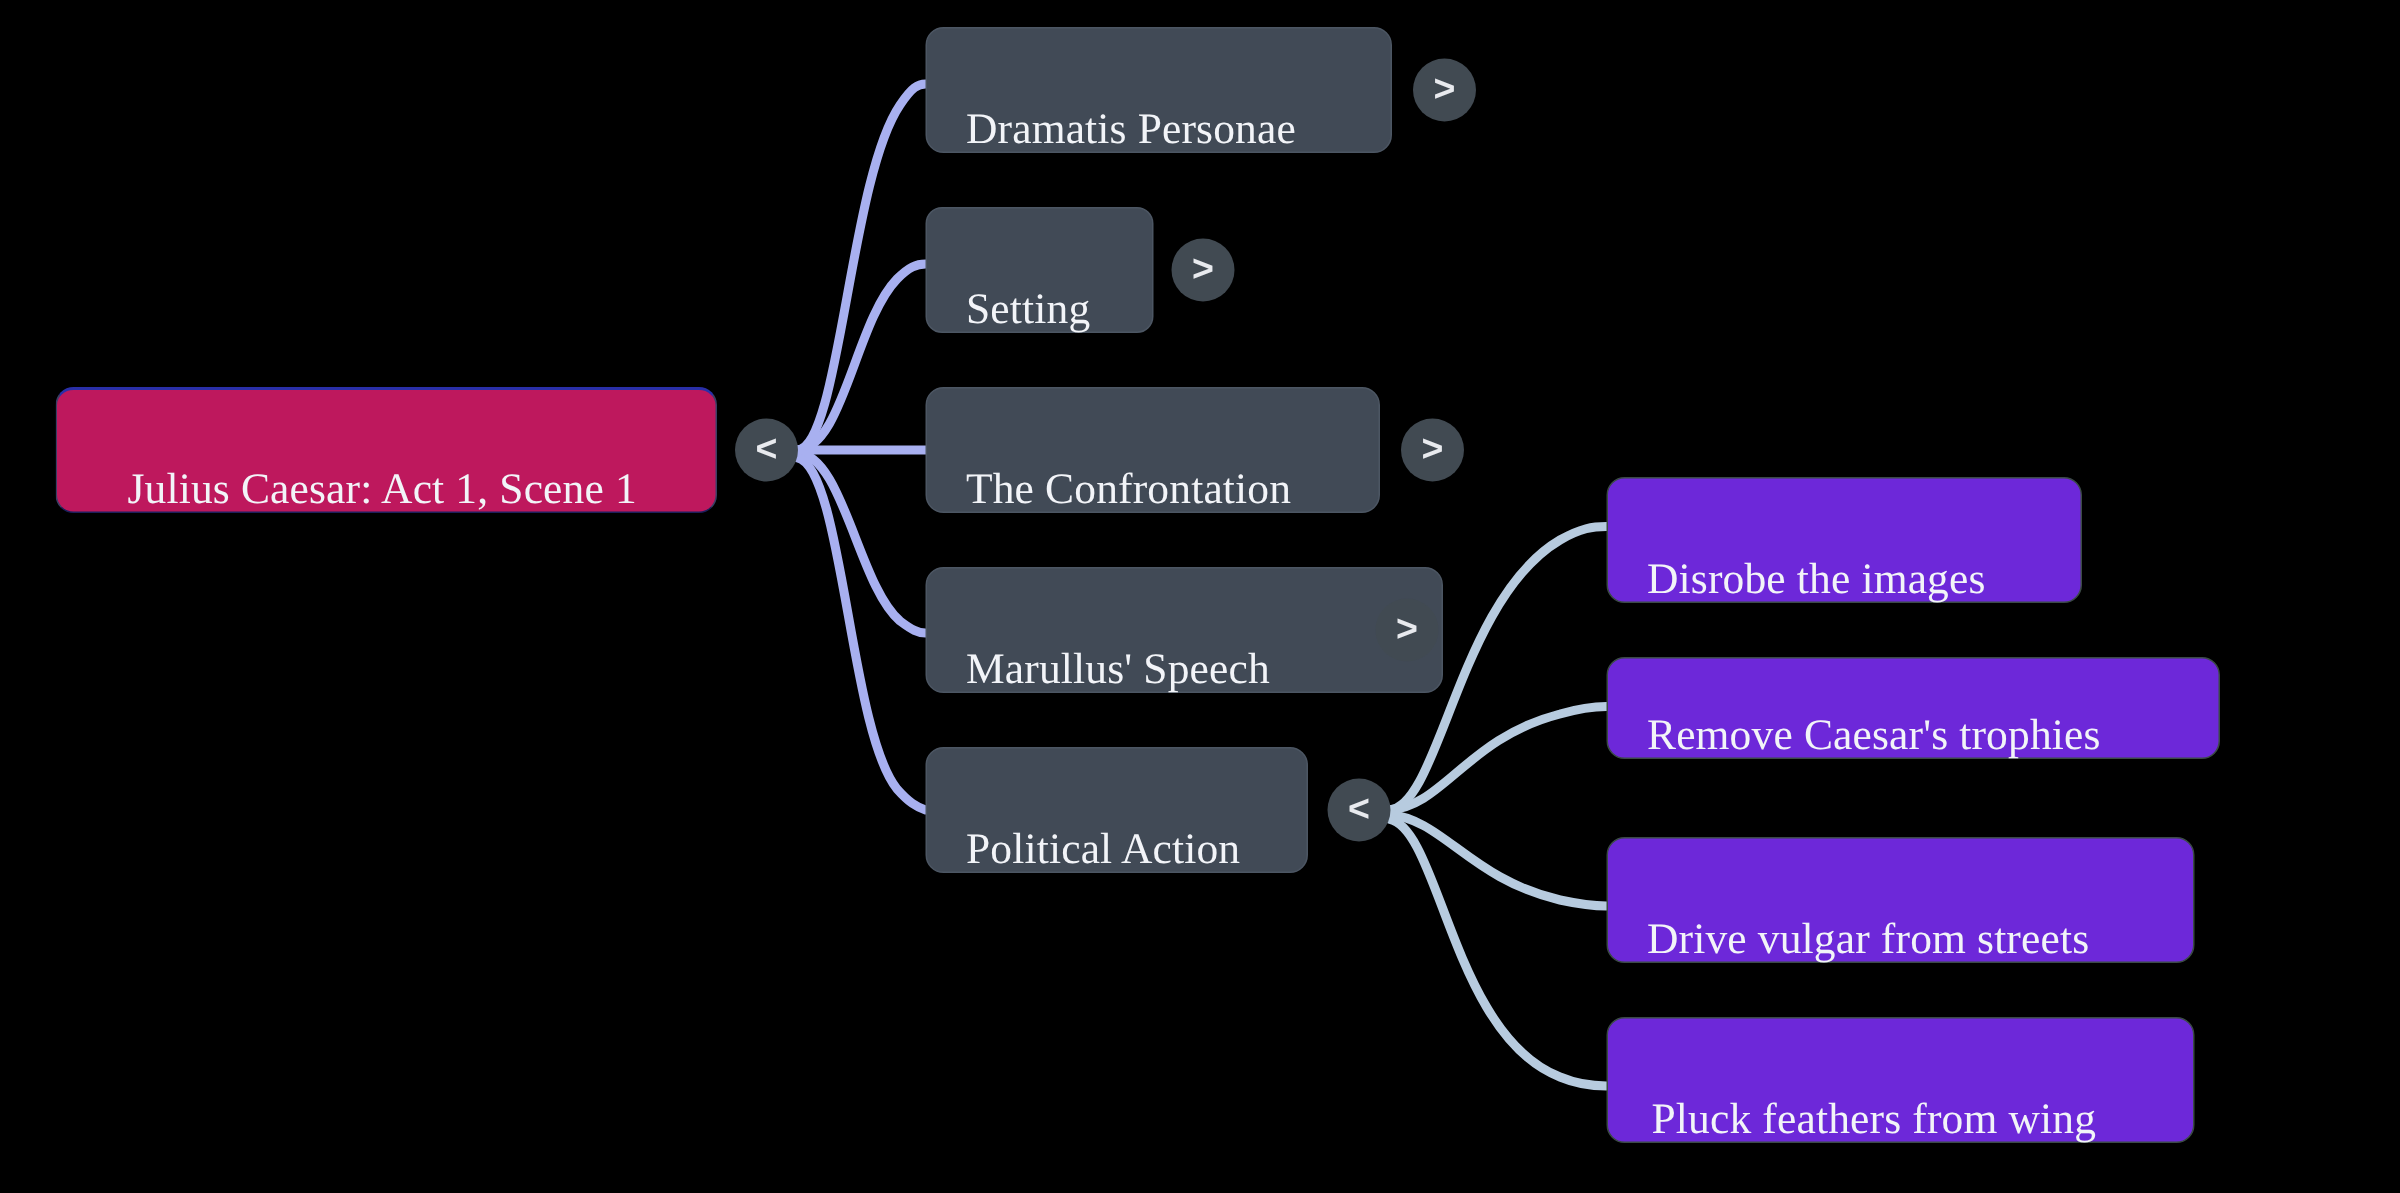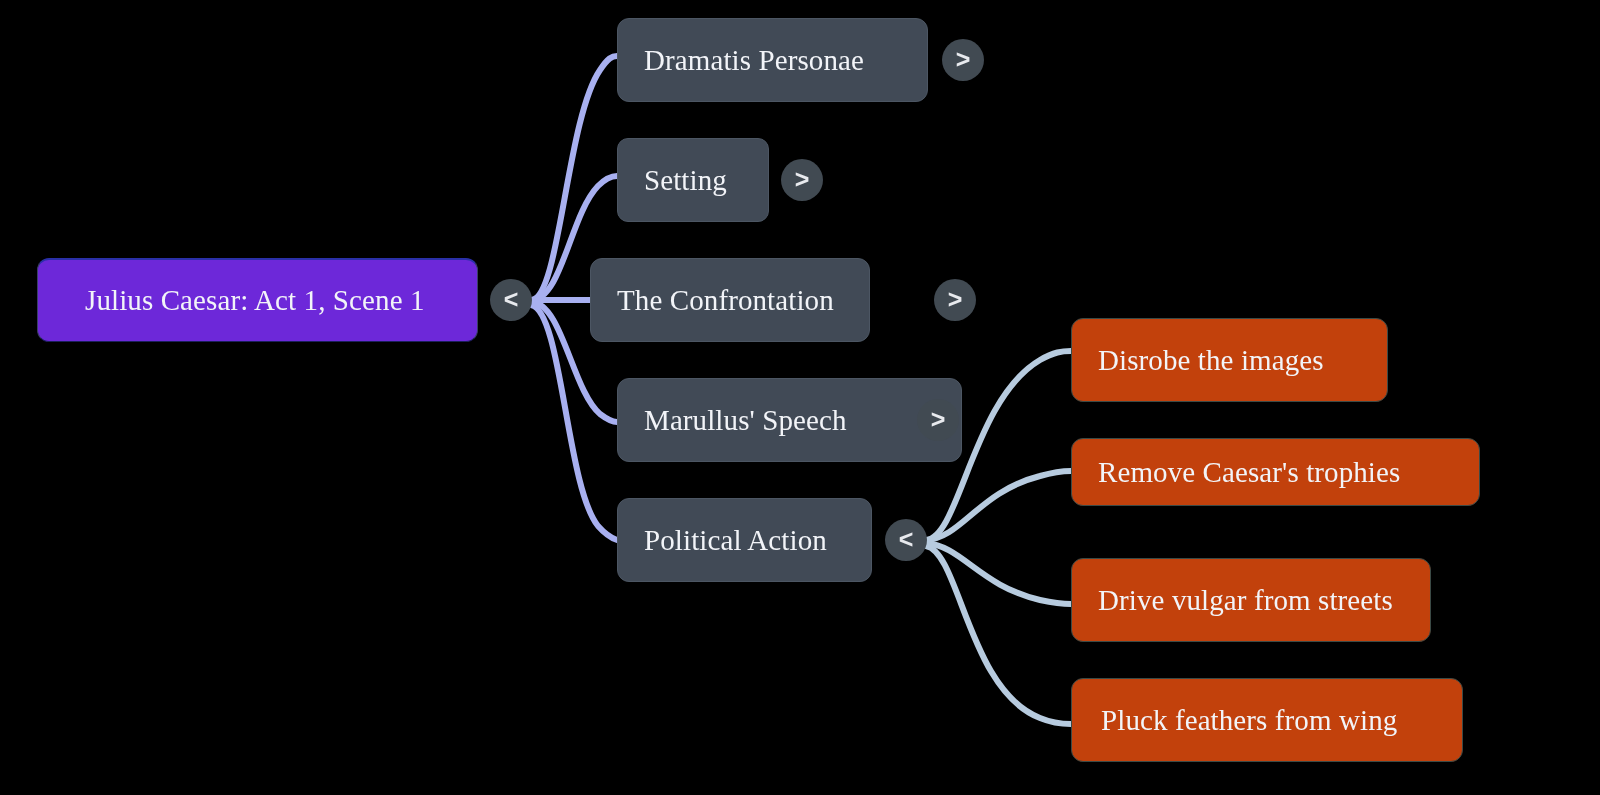--- a/index.html
+++ b/index.html
@@ -25,45 +25,45 @@
     left: 0;
     top: 0;
     width: 1600px;
     height: 795px;
     pointer-events: none;
   }
   .node {
     position: absolute;
     box-sizing: border-box;
     display: flex;
-    align-items: center;
+    align-items: flex-end;
     border-radius: 12px;
     color: #F2F4F8;
     font-size: 29px;
     line-height: 1;
     letter-spacing: 0.1px;
     padding-left: 26px;
     padding-right: 26px;
     white-space: nowrap;
     cursor: pointer;
   }
   .node-root {
-    background: #6d28d9;
+    background: #be185d;
     border-top: 2px solid #2a2fa8;
     border-bottom: 1px solid #1c1f5c;
     border-left: 1px solid #3a3f66;
     border-right: 1px solid #3a3f66;
     padding-left: 47px;
   }
   .node-branch {
     background: #414A56;
     border: 1px solid #4c5663;
   }
   .node-leaf {
-    background: #c2410c;
+    background: #6d28d9;
     border: 1px solid #3b4a46;
   }
   .toggle {
     position: absolute;
     width: 42px;
     height: 42px;
     border-radius: 50%;
     background: #414A52;
     color: #E8EAEE;
     display: flex;
@@ -107,38 +107,38 @@
     <span>&lt;</span>
   </div>
 
   <div id="branch-nodes">
       <div class="node node-branch" style="left: 617px; top: 18px; width: 311px; height: 84px;">
         <span>Dramatis Personae</span>
       </div>
       <div class="node node-branch" style="left: 617px; top: 138px; width: 152px; height: 84px; border-radius: 11px;">
         <span>Setting</span>
       </div>
-      <div class="node node-branch" style="left: 590px; top: 258px; width: 280px; height: 84px;">
+      <div class="node node-branch" style="left: 617px; top: 258px; width: 303px; height: 84px;">
         <span>The Confrontation</span>
       </div>
       <div class="node node-branch" style="left: 617px; top: 378px; width: 345px; height: 84px;">
         <span>Marullus' Speech</span>
       </div>
       <div class="node node-branch" style="left: 617px; top: 498px; width: 255px; height: 84px;">
         <span>Political Action</span>
       </div>
     </div>
   <div id="leaf-nodes">
       <div class="node node-leaf" style="left: 1071px; top: 318px; width: 317px; height: 84px;">
         <span>Disrobe the images</span>
       </div>
       <div class="node node-leaf" style="left: 1071px; top: 438px; width: 409px; height: 68px;">
         <span>Remove Caesar's trophies</span>
       </div>
-      <div class="node node-leaf" style="left: 1071px; top: 558px; width: 360px; height: 84px;">
+      <div class="node node-leaf" style="left: 1071px; top: 558px; width: 392px; height: 84px;">
         <span>Drive vulgar from streets</span>
       </div>
       <div class="node node-leaf" style="left: 1071px; top: 678px; width: 392px; height: 84px; padding-left: 29px;">
         <span>Pluck feathers from wing</span>
       </div>
     </div>
 
 <div class="toggle" style="left: 942px; top: 39px;">
       <span>&gt;</span>
     </div>

